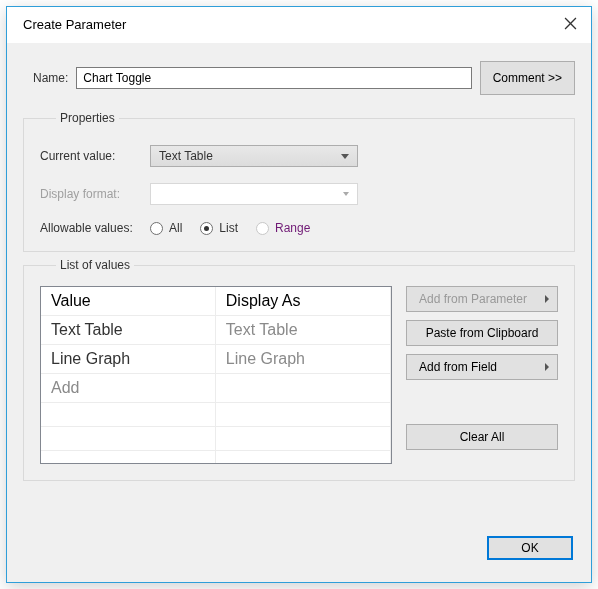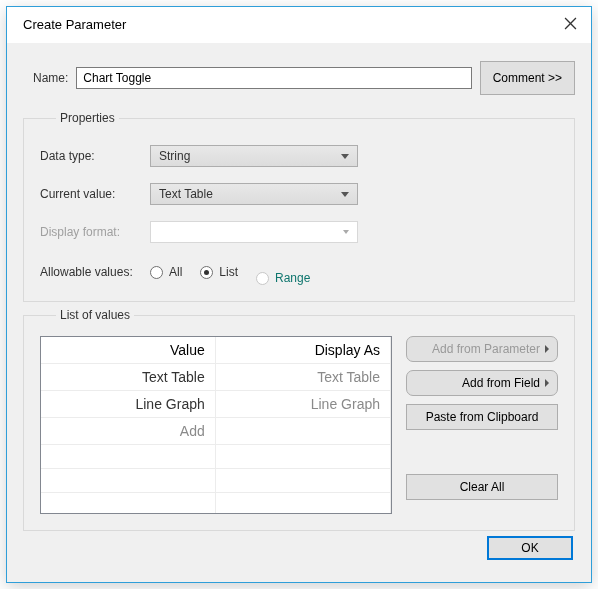--- a/index.html
+++ b/index.html
@@ -91,55 +91,55 @@
     border-right:4px solid transparent;
     border-top:5px solid #555;
   }
   .caret.sm {
     border-left:3px solid transparent;
     border-right:3px solid transparent;
     border-top:4px solid #aaa;
   }
   .radios { display:flex; align-items:center; gap:18px; }
   .radio { display:flex; align-items:center; gap:6px; cursor:pointer; }
-  .radio.disabled { color:#0f766e; cursor:default;margin-top:12px; }
+  .radio.disabled { color:#701a75; cursor:default; }
   .rcircle {
     width:13px; height:13px; border-radius:50%;
     border:1px solid #707070; position:relative; background:#fff;
   }
   .radio.disabled .rcircle { border-color:#c8c8c8; }
   .rcircle.checked::after {
     content:""; position:absolute; inset:3px;
     border-radius:50%; background:#333;
   }
   .lov { margin-top:0; padding-bottom:16px; }
   .lov-body { display:flex; gap:14px; }
   .table-wrap {
     flex:1;
     border:1px solid #828790;
     background:#fff;
     height:178px;
     overflow:hidden;
   }
   table { width:100%; border-collapse:collapse; }
   th, td {
-    text-align:right;
+    text-align:left;
     font-weight:normal;
     padding:5px 10px;
     border-bottom:1px solid #ececec;
     border-right:1px solid #ececec;
     height:24px;
-    font-size:14px;
+    font-size:16px;
   }
   th { color:#000; }
   td.display { color:#8a8a8a; }
   td.add { color:#8a8a8a; }
   .side-btns { width:152px; display:flex; flex-direction:column; gap:8px; }
   .side-btns .btn { width:100%; height:26px; justify-content:center; position:relative; }
-  .side-btns .btn.has-arrow { justify-content:flex-end; padding-right:17px;border-radius:7px; }
+  .side-btns .btn.has-arrow { justify-content:flex-start; padding-right:17px; }
   .sbarrow {
     position:absolute; right:8px; top:50%; transform:translateY(-50%);
     width:0;height:0;
     border-top:4px solid transparent;
     border-bottom:4px solid transparent;
     border-left:4px solid #555;
   }
   .side-btns .gap { height:28px; }
   .footer {
     position:absolute; right:18px; bottom:22px;
@@ -164,27 +164,20 @@
 
   <div class="namerow">
     <span class="label">Name:</span>
     <input class="name-input" value="Chart Toggle" style="">
     <button class="btn">Comment &gt;&gt;</button>
   </div>
 
   <fieldset>
     <legend>Properties</legend>
 
-    <div class="prop-row">
-      <span class="prop-label">Data type:</span>
-      <div class="select">
-        <span>String</span>
-        <span class="caret"></span>
-      </div>
-    </div>
 
     <div class="prop-row">
       <span class="prop-label">Current value:</span>
       <div class="select">
         <span>Text Table</span>
         <span class="caret"></span>
       </div>
     </div>
 
     <div class="prop-row">
@@ -251,25 +244,25 @@
                 <td></td>
               </tr>
           </tbody>
         </table>
       </div>
       <div class="side-btns">
         <button class="btn has-arrow" disabled="">
           <span>Add from Parameter</span>
           <span class="sbarrow"></span>
         </button>
+        <button class="btn">Paste from Clipboard</button>
         <button class="btn has-arrow">
           <span>Add from Field</span>
           <span class="sbarrow"></span>
         </button>
-        <button class="btn">Paste from Clipboard</button>
         <div class="gap"></div>
         <button class="btn">Clear All</button>
       </div>
     </div>
   </fieldset>
 
   <div class="footer">
     <button class="btn primary">OK</button>
   </div>
 </div>

